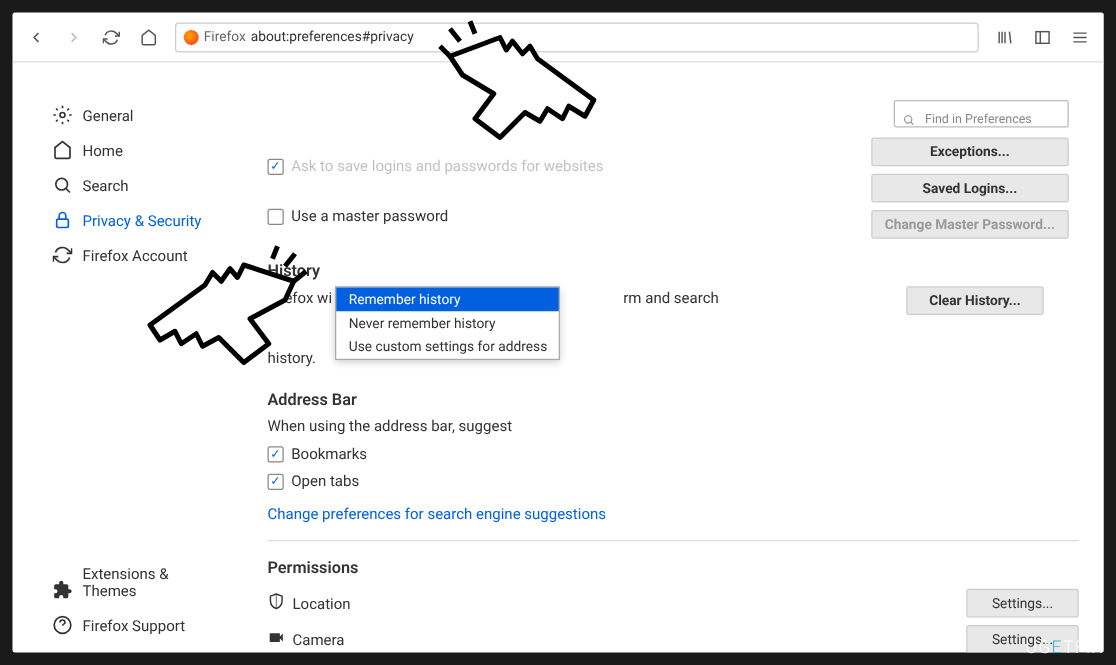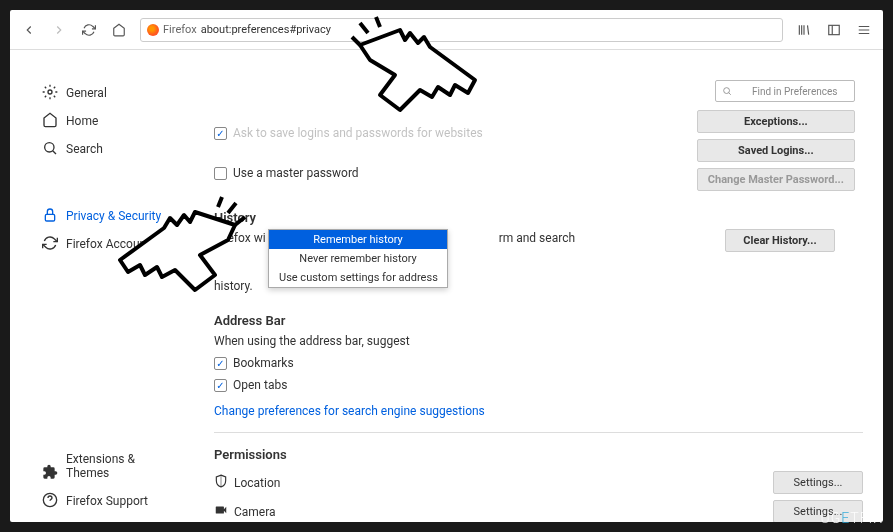--- a/index.html
+++ b/index.html
@@ -7,33 +7,33 @@
     .frame { background: #1a1a1a; width: 100%; height: 100%; padding: 10px; }
     .window { background: #fff; width: 100%; height: 100%; border-radius: 2px; display: flex; flex-direction: column; overflow: hidden; }
     .toolbar { height: 40px; display: flex; align-items: center; padding: 0 6px; gap: 4px; border-bottom: 1px solid #ddd; }
     .tool-btn { width: 26px; height: 26px; display: flex; align-items: center; justify-content: center; border-radius: 3px; color: #555; }
     .tool-btn svg { width: 14px; height: 14px; }
     .url-bar { flex: 1; height: 24px; border: 1px solid #ccc; border-radius: 3px; display: flex; align-items: center; padding: 0 6px; gap: 4px; font-size: 11px; color: #333; margin: 0 4px; }
     .ff-icon { width: 12px; height: 12px; background: radial-gradient(circle at 40% 40%, #ff9500 20%, #ff5722 60%); border-radius: 50%; }
     .content-area { flex: 1; display: flex; position: relative; overflow: hidden; }
     .sidebar { width: 184px; padding: 28px 0 0 0; font-size: 12px; color: #333; }
     .sidebar-item { display: flex; align-items: flex-end; padding: 6px 32px; gap: 8px; cursor: pointer; }
-    .sidebar-item.active { color: #0060df; margin-top: 39px; }
+    .sidebar-item.active { color: #0060df; }
     .sidebar-item .icon { width: 16px; height: 16px; display: flex; align-items: center; justify-content: center; }
     .sidebar-bottom { position: absolute; bottom: 8px; left: 0; width: 184px; }
     .main { flex: 1; padding: 8px 20px 0 20px; font-size: 12px; color: #333; position: relative; }
-    .search-box { position: absolute; right: 28px; top: 30px; width: 140px; height: 22px; border: 1px solid #bbb; border-radius: 2px; display: flex; align-items: center; padding: 0 6px; gap: 20px; font-size: 10px; color: #888; }
+    .search-box { position: absolute; right: 28px; top: 30px; width: 140px; height: 22px; border: 1px solid #bbb; border-radius: 2px; display: flex; align-items: flex-end; padding: 0 6px; gap: 8px; font-size: 10px; color: #888; }
     .checkbox-row { display: flex; align-items: center; gap: 6px; padding: 4px 0; }
     .checkbox { width: 13px; height: 13px; border: 1px solid #888; border-radius: 2px; display: flex; align-items: center; justify-content: center; font-size: 10px; color: #0060df; }
     .checkbox.checked::after { content: "✓"; }
     .grey-btn { background: #e8e8e8; border: 1px solid #ccc; padding: 4px 10px; font-size: 11px; color: #333; border-radius: 2px; min-width: 110px; text-align: center; }
     .grey-btn.disabled { color: #999; }
     .section-title { font-weight: 600; font-size: 13px; margin: 14px 0 6px; }
     .dropdown { position: absolute; border: 1px solid #aaa; background: #fff; box-shadow: 0 2px 6px rgba(0,0,0,0.2); font-size: 11px; z-index: 5; }
-    .dropdown-item { padding: 3px 10px; white-space: nowrap; text-align: center; }
+    .dropdown-item { padding: 3px 10px; white-space: nowrap; }
     .dropdown-item.selected { background: #0060df; color: #fff; }
     .link { color: #0060df; cursor: pointer; }
     .hr { border: none; border-top: 1px solid #ddd; margin: 14px 0; }
     .right-col { position: absolute; right: 28px; display: flex; flex-direction: column; gap: 6px; font-weight: bold; }
     .pointer { position: absolute; z-index: 10; pointer-events: none; }
     .watermark { position: absolute; right: 10px; bottom: 6px; color: #fff; font-size: 14px; font-weight: 300; letter-spacing: 1px; opacity: 0.9; font-family: Arial, sans-serif; }
     .watermark .e { color: #2aa8d8; }
   </style>
 </head>
 <body>

